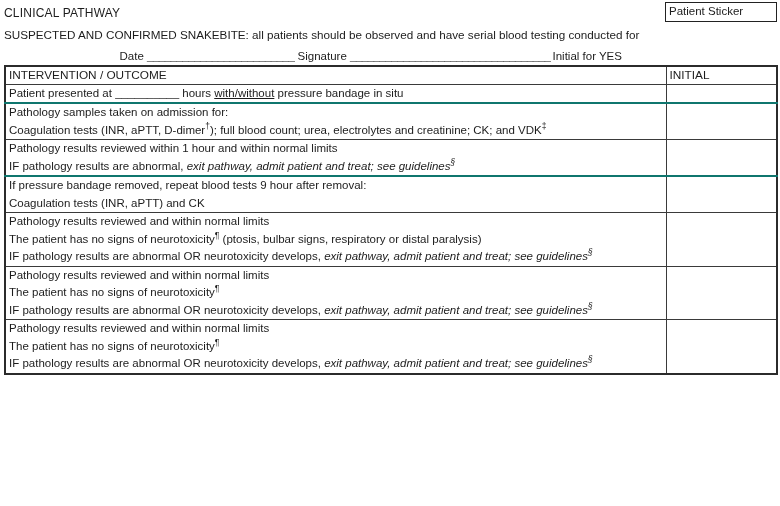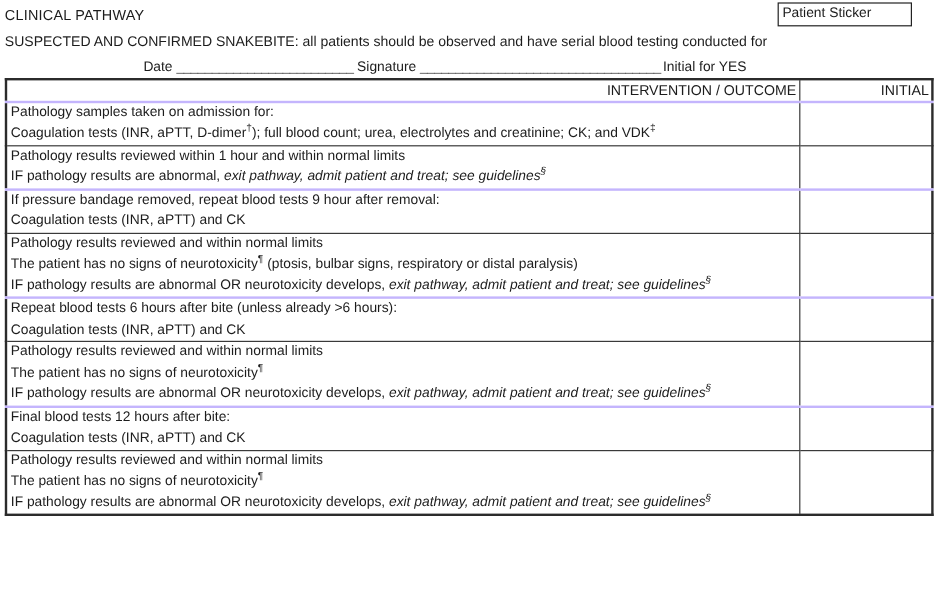--- a/index.html
+++ b/index.html
@@ -8,21 +8,21 @@
     width:780px;height:506px;
     box-sizing:border-box;
     padding:3px 3px 0 4px;
     font-family:"Liberation Sans",sans-serif;
     font-size:11.5px;
     color:#1c1c1c;
     overflow:hidden;
   }
   .title{font-size:12px;padding-top:3px;letter-spacing:.2px;}
   .sticker{
-    position:absolute;top:2px;right:20px;
+    position:absolute;top:2px;right:3px;
     width:112px;height:20px;
     border:1.5px solid #222;
     box-sizing:border-box;
     padding:2px 0 0 3px;
     font-size:11.5px;
     background:#fff;
   }
   .intro{margin:7px 0 0 0;line-height:16.5px;font-size:11.7px;}
   .datesig{
     display:flex;justify-content:center;align-items:flex-end;
@@ -37,23 +37,23 @@
     border:2px solid #2b2b2b;
   }
   table.pathway th, table.pathway td{
     border:1px solid #3a3a3a;
     padding:0 2px 0 3px;
     vertical-align:top;
     text-align:left;
     font-weight:normal;
     overflow:hidden;
   }
-  table.pathway th{height:17px;line-height:17px;font-size:11.8px;text-align:right;}
+  table.pathway th{height:17px;line-height:17px;font-size:11.8px;}
   table.pathway td{line-height:17.5px;}
-  tr.section th, tr.section td{border-top:2px solid #c4b5fd;margin-left:40px;}
+  tr.section th, tr.section td{border-top:2px solid #0f766e;margin-left:40px;}
   .line{white-space:nowrap;}
   .it{font-style:italic;}
   .un{text-decoration:underline;}
   sup{font-size:8.5px;line-height:0;}
   .col-initial{width:111px;}
 </style>
 </head>
 <body>
 
 <div class="page">
@@ -81,20 +81,26 @@
       <col>
       <col class="col-initial">
     </colgroup>
     <thead>
       <tr>
         <th>INTERVENTION / OUTCOME</th>
         <th>INITIAL</th>
       </tr>
     </thead>
     <tbody id="rows-body">
+        <tr>
+          <td>
+            <div class="line"><span>Patient presented at __________ hours </span><span class="un">with/without</span><span> pressure bandage in situ</span></div>
+          </td>
+          <td></td>
+        </tr>
         <tr class="section">
           <td>
             <div class="line"><span>Pathology samples taken on admission for:</span></div>
             <div class="line"><span>Coagulation tests (INR, aPTT, D-dimer</span><span><sup>†</sup></span><span>); full blood count; urea, electrolytes and creatinine; CK; and VDK</span><span><sup>‡</sup></span></div>
           </td>
           <td></td>
         </tr>
         <tr>
           <td>
             <div class="line"><span>Pathology results reviewed within 1 hour and within normal limits</span></div>
@@ -110,39 +116,25 @@
           <td></td>
         </tr>
         <tr>
           <td>
             <div class="line"><span>Pathology results reviewed and within normal limits</span></div>
             <div class="line"><span>The patient has no signs of neurotoxicity</span><span><sup>¶</sup></span><span> (ptosis, bulbar signs, respiratory or distal paralysis)</span></div>
             <div class="line"><span>IF pathology results are abnormal OR neurotoxicity develops, </span><span class="it">exit pathway, admit patient and treat; see guidelines</span><span class="it"><sup>§</sup></span></div>
           </td>
           <td></td>
         </tr>
-        <tr class="section">
-          <td>
-            <div class="line"><span>Repeat blood tests 6 hours after bite (unless already &gt;6 hours):</span></div>
-            <div class="line"><span>Coagulation tests (INR, aPTT) and CK</span></div>
-          </td>
-          <td></td>
-        </tr>
         <tr>
           <td>
             <div class="line"><span>Pathology results reviewed and within normal limits</span></div>
             <div class="line"><span>The patient has no signs of neurotoxicity</span><span><sup>¶</sup></span></div>
             <div class="line"><span>IF pathology results are abnormal OR neurotoxicity develops, </span><span class="it">exit pathway, admit patient and treat; see guidelines</span><span class="it"><sup>§</sup></span></div>
-          </td>
-          <td></td>
-        </tr>
-        <tr class="section">
-          <td>
-            <div class="line"><span>Final blood tests 12 hours after bite:</span></div>
-            <div class="line"><span>Coagulation tests (INR, aPTT) and CK</span></div>
           </td>
           <td></td>
         </tr>
         <tr>
           <td>
             <div class="line"><span>Pathology results reviewed and within normal limits</span></div>
             <div class="line"><span>The patient has no signs of neurotoxicity</span><span><sup>¶</sup></span></div>
             <div class="line"><span>IF pathology results are abnormal OR neurotoxicity develops, </span><span class="it">exit pathway, admit patient and treat; see guidelines</span><span class="it"><sup>§</sup></span></div>
           </td>
           <td></td>

